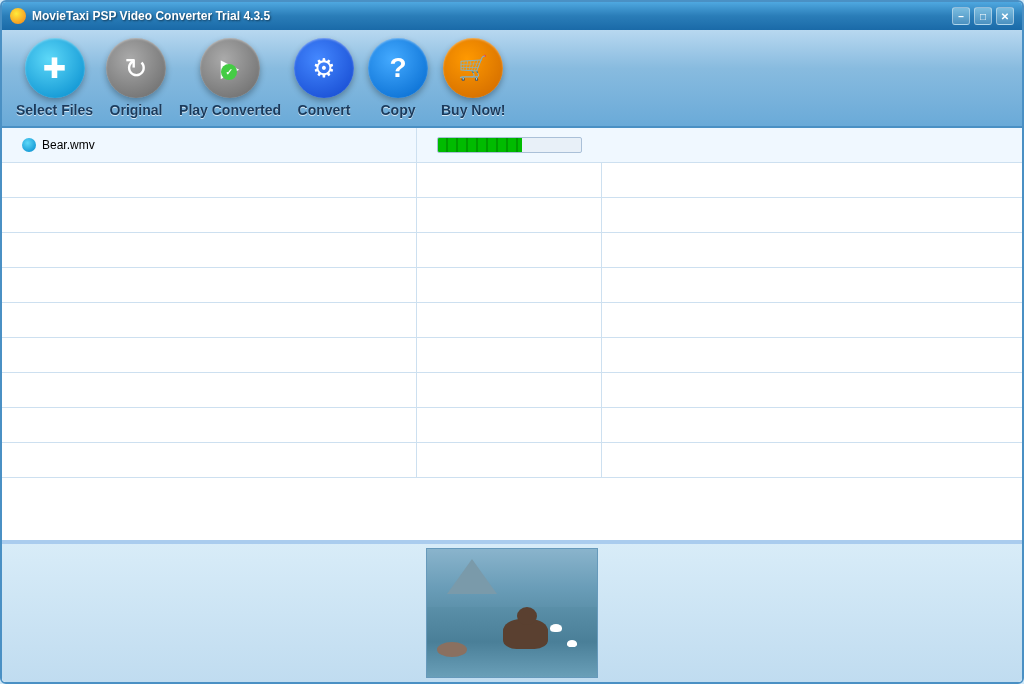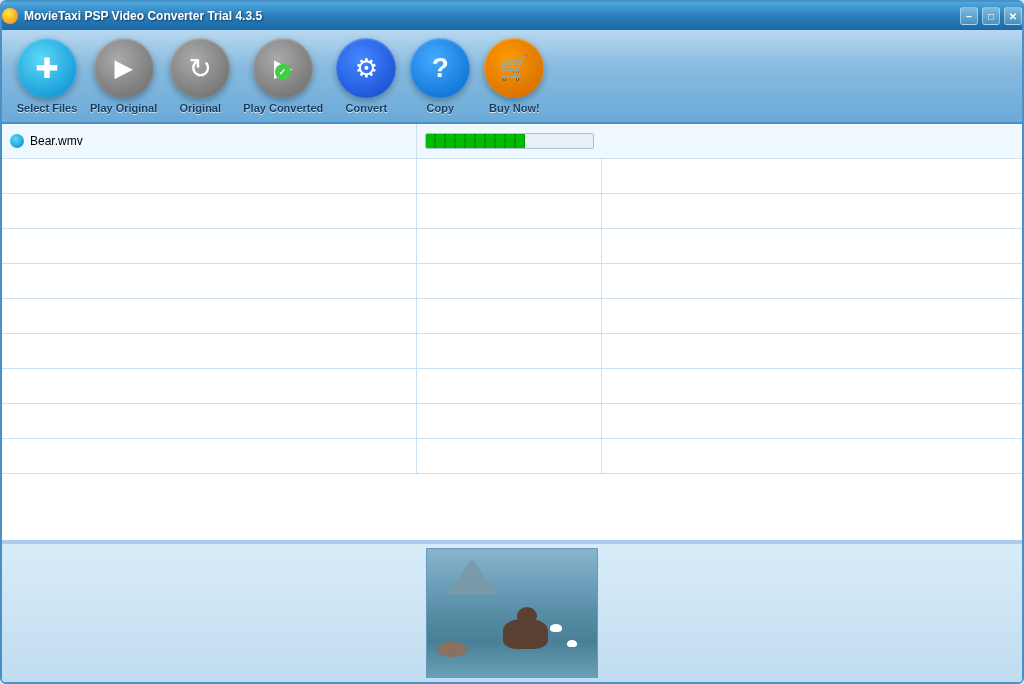--- a/index.html
+++ b/index.html
@@ -23,21 +23,21 @@
       flex-direction: column;
       background: #daeef8;
     }
 
     
     .title-bar {
       background: linear-gradient(to bottom, #4fa8e0 0%, #2a7db8 50%, #1a6aa8 100%);
       display: flex;
       align-items: center;
       justify-content: space-between;
-      padding: 4px 0;
+      padding: 4px 8px;
       height: 28px;
       flex-shrink: 0;
     }
 
     .title-bar-left {
       display: flex;
       align-items: center;
       gap: 6px;
     }
 
@@ -138,21 +138,21 @@
 
     .btn-help {
       background: radial-gradient(circle at 40% 35%, #44aaff, #0066cc);
     }
 
     .btn-buy {
       background: radial-gradient(circle at 40% 35%, #ff9900, #cc6600);
     }
 
     .btn-label {
-      font-size: 11px;
+      font-size: 14px;
       color: #1a3a5c;
       font-weight: 600;
       text-shadow: 0 1px 0 rgba(255,255,255,0.7);
     }
 
     
     .main-content {
       display: flex;
       flex-direction: column;
       flex: 1;
@@ -173,21 +173,21 @@
       border-bottom: 1px solid #cde0f0;
       height: 35px;
       align-items: center;
     }
 
     .file-row:first-child {
       background: #f0f8ff;
     }
 
     .file-cell {
-      padding: 4px 8px;
+      padding: 4px 20px;
       border-right: 1px solid #cde0f0;
       height: 100%;
       display: flex;
       align-items: center;
     }
 
     .file-cell:last-child {
       border-right: none;
     }
 
@@ -375,26 +375,20 @@
   <div class="toolbar">
 
     <div class="toolbar-btn">
       <div class="btn-circle btn-select-files">
         <span class="icon-plus"></span>
       </div>
       <span class="btn-label">Select Files</span>
     </div>
 
 
-    <div class="toolbar-btn">
-      <div class="btn-circle btn-play-original">
-        <span class="icon-play"></span>
-      </div>
-      <span class="btn-label">Play Original</span>
-    </div>
 
     <div class="toolbar-btn">
       <div class="btn-circle btn-convert">
         <span class="icon-refresh"></span>
       </div>
       <span class="btn-label">Original</span>
     </div>
 
     <div class="toolbar-btn">
       <div class="btn-circle btn-play-converted">

